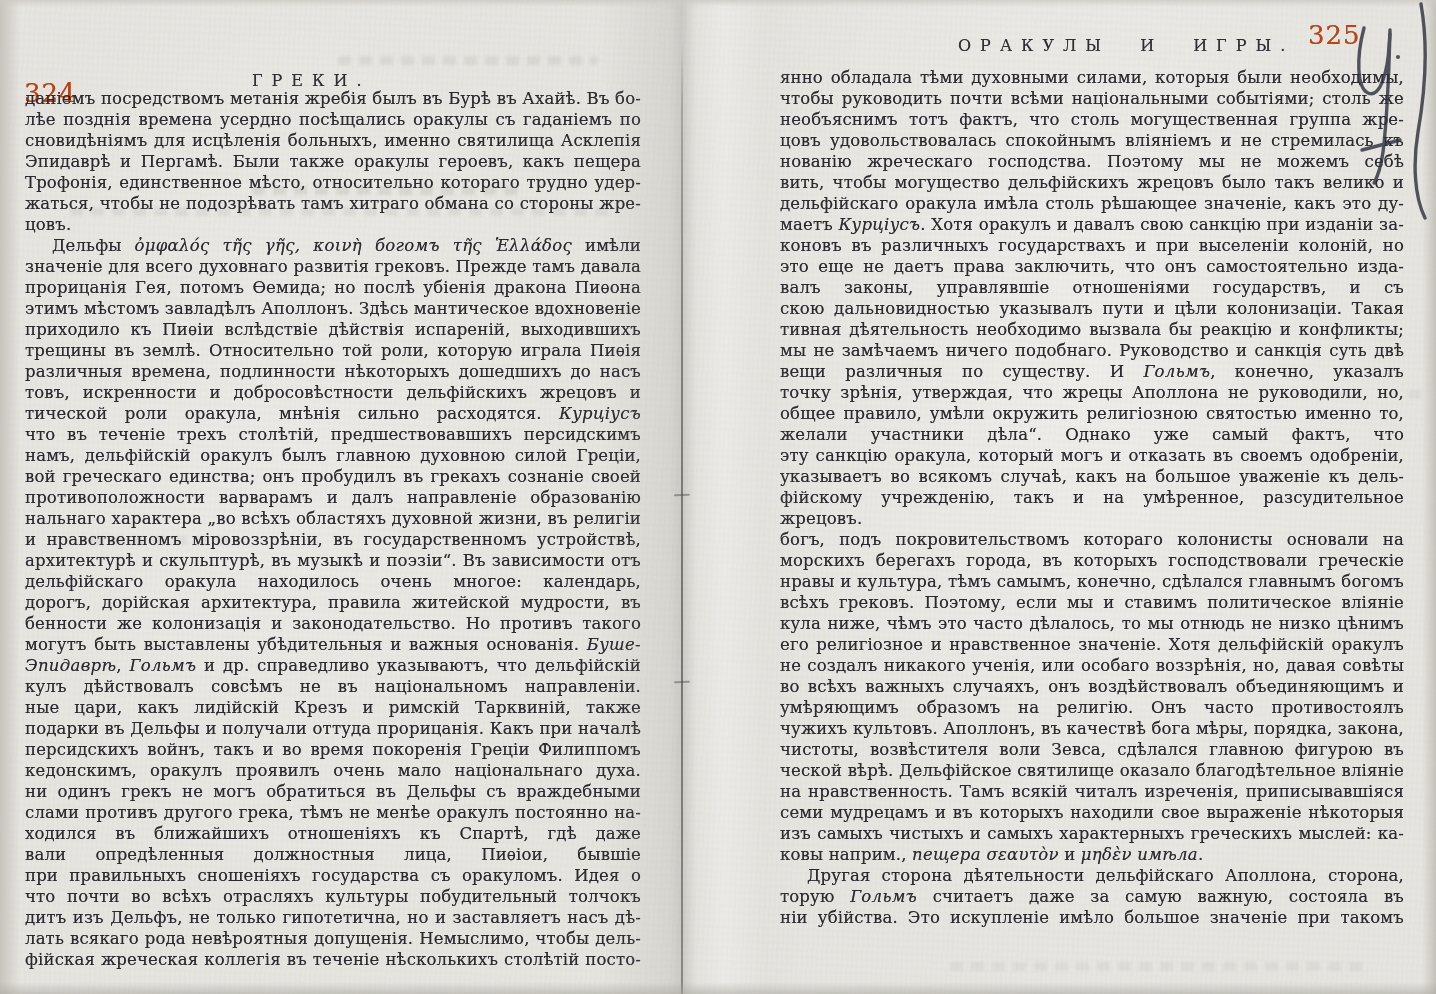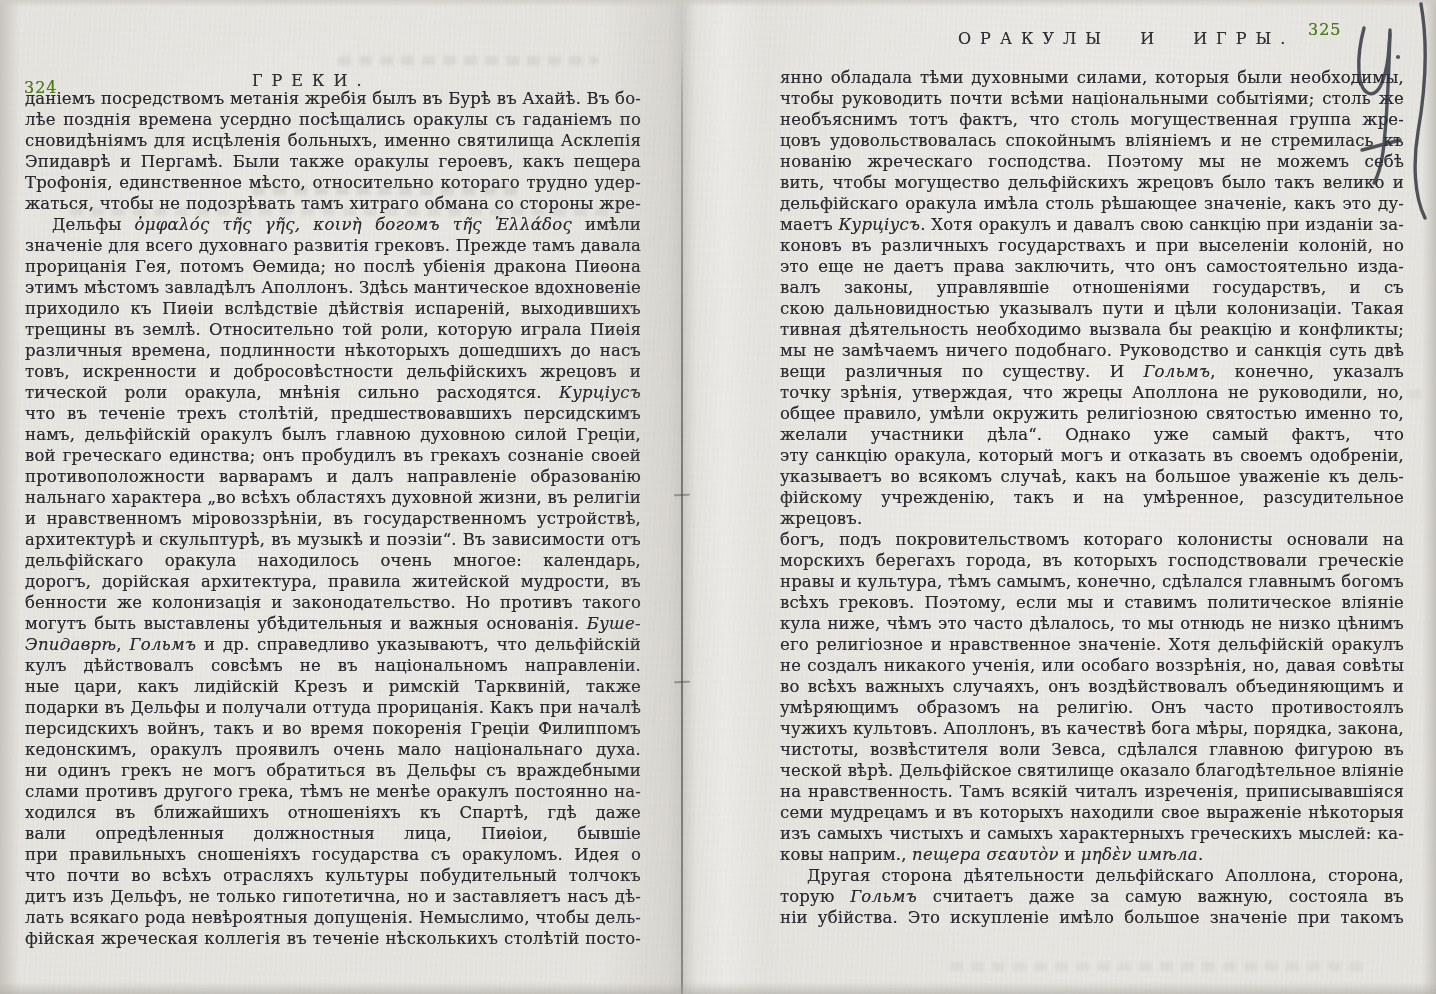--- a/index.html
+++ b/index.html
@@ -45,21 +45,21 @@
       rgba(58,56,53,.58) 62%,
       rgba(66,64,60,.48) 100%);}
   .fold-tick{position:absolute;width:16px;height:2px;background:rgba(72,70,66,.45);
     border-radius:1px;pointer-events:none;}
   .fold-tick.t1{left:674px;top:494px;transform:rotate(-3deg);}
   .fold-tick.t2{left:674px;top:681px;transform:rotate(-2deg);}
   
   .ghost{position:absolute;height:9px;border-radius:3px;filter:blur(1.4px);opacity:.5;pointer-events:none;
     background:repeating-linear-gradient(90deg, rgba(118,115,108,.28) 0 13px, rgba(118,115,108,0) 13px 21px);}
   
-  .pagenum{position:absolute;font-size:16px;letter-spacing:1px;color:#4d7c0f;
+  .pagenum{position:absolute;font-size:26px;letter-spacing:1px;color:#c2410c;
     text-shadow:0 0 .5px rgba(46,46,51,.55);}
   .running-header{position:absolute;font-size:16px;letter-spacing:9px;word-spacing:16px;
     color:#2e2e33;text-shadow:0 0 .5px rgba(46,46,51,.55);white-space:nowrap;}
   
   .body-lines{position:absolute;}
   .line{
     height:21px;line-height:21px;font-size:16.5px;letter-spacing:.15px;
     text-align:justify;text-align-last:justify;overflow:hidden;white-space:normal;
     text-shadow:0 0 .45px rgba(42,42,47,.6);
   }
@@ -88,20 +88,21 @@
   <div>
     <div class="pagenum" style="left:24px;top:42px;margin-top:36px;">324</div>
     <div class="running-header" style="left:252px;top:46px;margin-top:25px;">ГРЕКИ.</div>
     <div class="body-lines" style="left:25px;top:88px;width:616px;">
         <div class="line">даніемъ посредствомъ метанія жребія былъ въ Бурѣ въ Ахайѣ. Въ бо-</div>
         <div class="line">лѣе позднія времена усердно посѣщались оракулы съ гаданіемъ по</div>
         <div class="line">сновидѣніямъ для исцѣленія больныхъ, именно святилища Асклепія въ</div>
         <div class="line">Эпидаврѣ и Пергамѣ. Были также оракулы героевъ, какъ пещера</div>
         <div class="line">Трофонія, единственное мѣсто, относительно котораго трудно удер-</div>
         <div class="line">жаться, чтобы не подозрѣвать тамъ хитраго обмана со стороны жре-</div>
+        <div class="line end">цовъ.</div>
         <div class="line indent">Дельфы <i>ὀμφαλός τῆς γῆς, κοινὴ богомъ τῆς Ἑλλάδος</i> имѣли выдающееся</div>
         <div class="line">значеніе для всего духовнаго развитія грековъ. Прежде тамъ давала</div>
         <div class="line">прорицанія Гея, потомъ Ѳемида; но послѣ убіенія дракона Пиѳона</div>
         <div class="line">этимъ мѣстомъ завладѣлъ Аполлонъ. Здѣсь мантическое вдохновеніе</div>
         <div class="line">приходило къ Пиѳіи вслѣдствіе дѣйствія испареній, выходившихъ изъ</div>
         <div class="line">трещины въ землѣ. Относительно той роли, которую играла Пиѳія въ</div>
         <div class="line">различныя времена, подлинности нѣкоторыхъ дошедшихъ до насъ отвѣ-</div>
         <div class="line">товъ, искренности и добросовѣстности дельфійскихъ жрецовъ и поли-</div>
         <div class="line">тической роли оракула, мнѣнія сильно расходятся. <i>Курціусъ</i> полагаетъ,</div>
         <div class="line">что въ теченіе трехъ столѣтій, предшествовавшихъ персидскимъ вой-</div>
@@ -127,21 +128,21 @@
         <div class="line">вали опредѣленныя должностныя лица, Пиѳіои, бывшіе посредниками</div>
         <div class="line">при правильныхъ сношеніяхъ государства съ оракуломъ. Идея о томъ,</div>
         <div class="line">что почти во всѣхъ отрасляхъ культуры побудительный толчокъ исхо-</div>
         <div class="line">дитъ изъ Дельфъ, не только гипотетична, но и заставляетъ насъ дѣ-</div>
         <div class="line">лать всякаго рода невѣроятныя допущенія. Немыслимо, чтобы дель-</div>
         <div class="line">фійская жреческая коллегія въ теченіе нѣсколькихъ столѣтій посто-</div>
       </div>
   </div>
 
   <div>
-    <div class="running-header" style="left:958px;top:29px;">ОРАКУЛЫ И ИГРЫ.</div>
+    <div class="running-header" style="left:958px;top:36px;">ОРАКУЛЫ И ИГРЫ.</div>
     <div class="pagenum" style="left:1308px;top:20px;">325</div>
     <div class="body-lines" style="left:780px;top:67px;width:624px;">
         <div class="line">янно обладала тѣми духовными силами, которыя были необходимы,</div>
         <div class="line">чтобы руководить почти всѣми національными событіями; столь же</div>
         <div class="line">необъяснимъ тотъ фактъ, что столь могущественная группа жре-</div>
         <div class="line">цовъ удовольствовалась спокойнымъ вліяніемъ и не стремилась къ ос-</div>
         <div class="line">нованію жреческаго господства. Поэтому мы не можемъ себѣ предста-</div>
         <div class="line">вить, чтобы могущество дельфійскихъ жрецовъ было такъ велико и роль</div>
         <div class="line">дельфійскаго оракула имѣла столь рѣшающее значеніе, какъ это ду-</div>
         <div class="line">маетъ <i>Курціусъ</i>. Хотя оракулъ и давалъ свою санкцію при изданіи за-</div>

